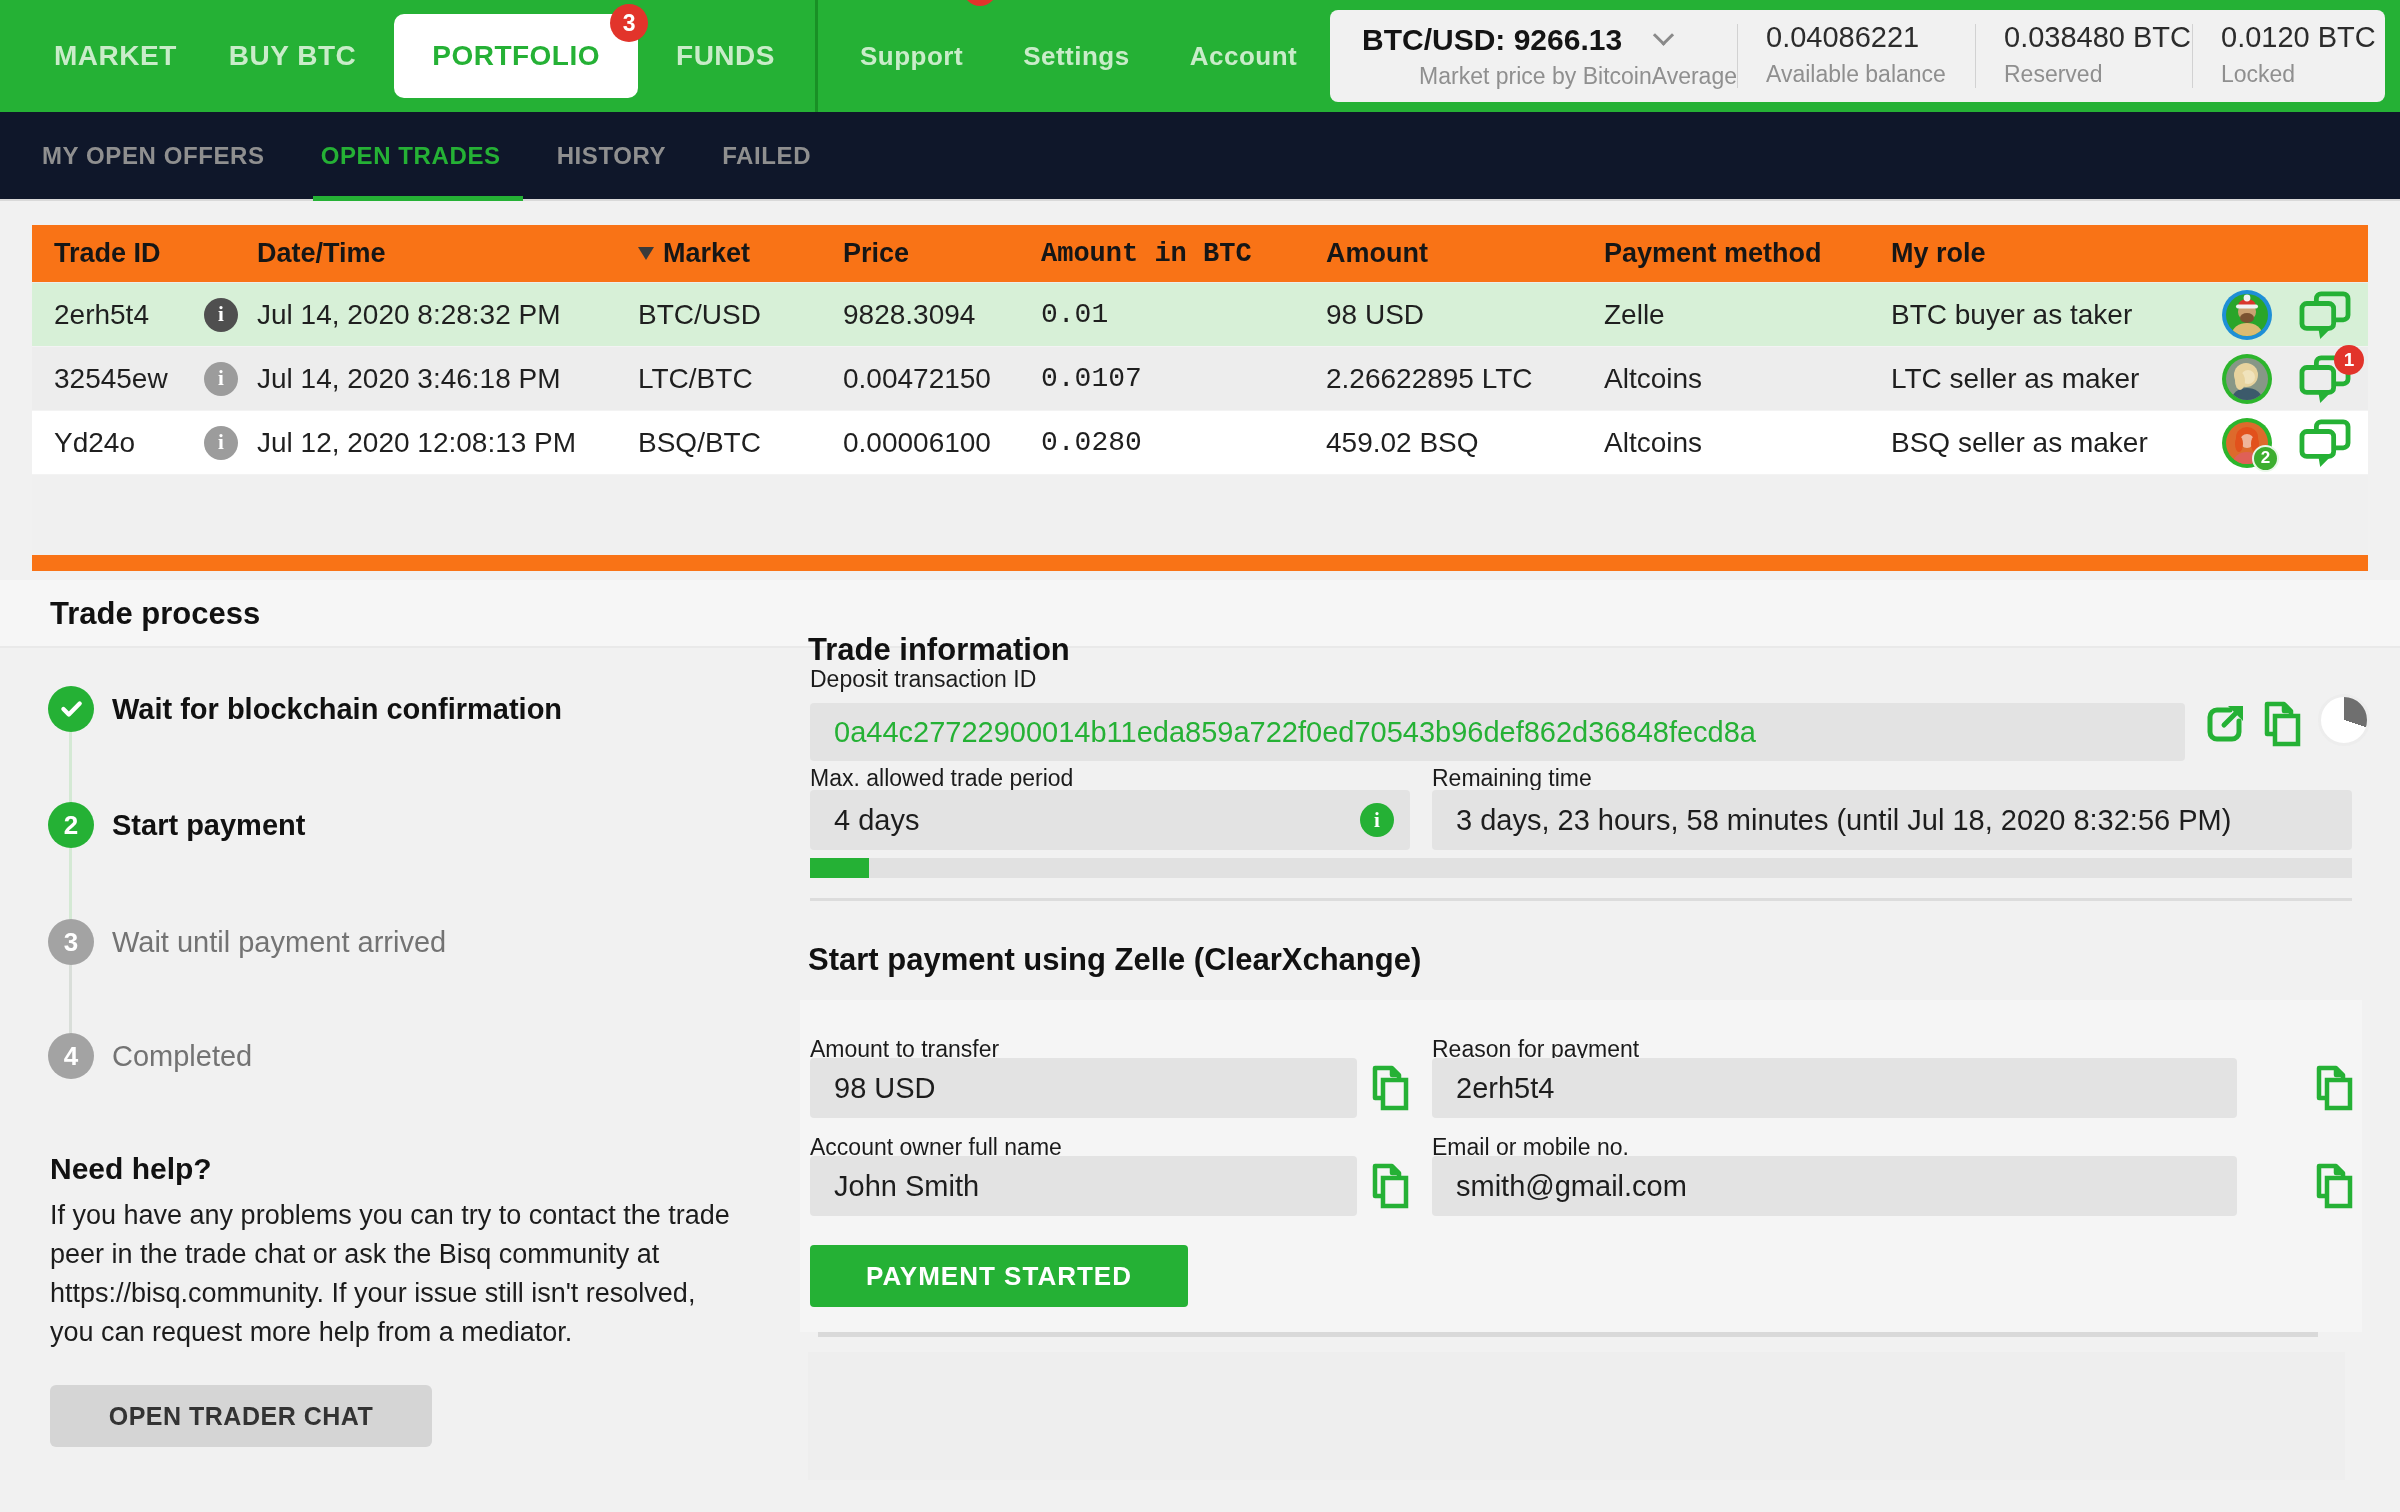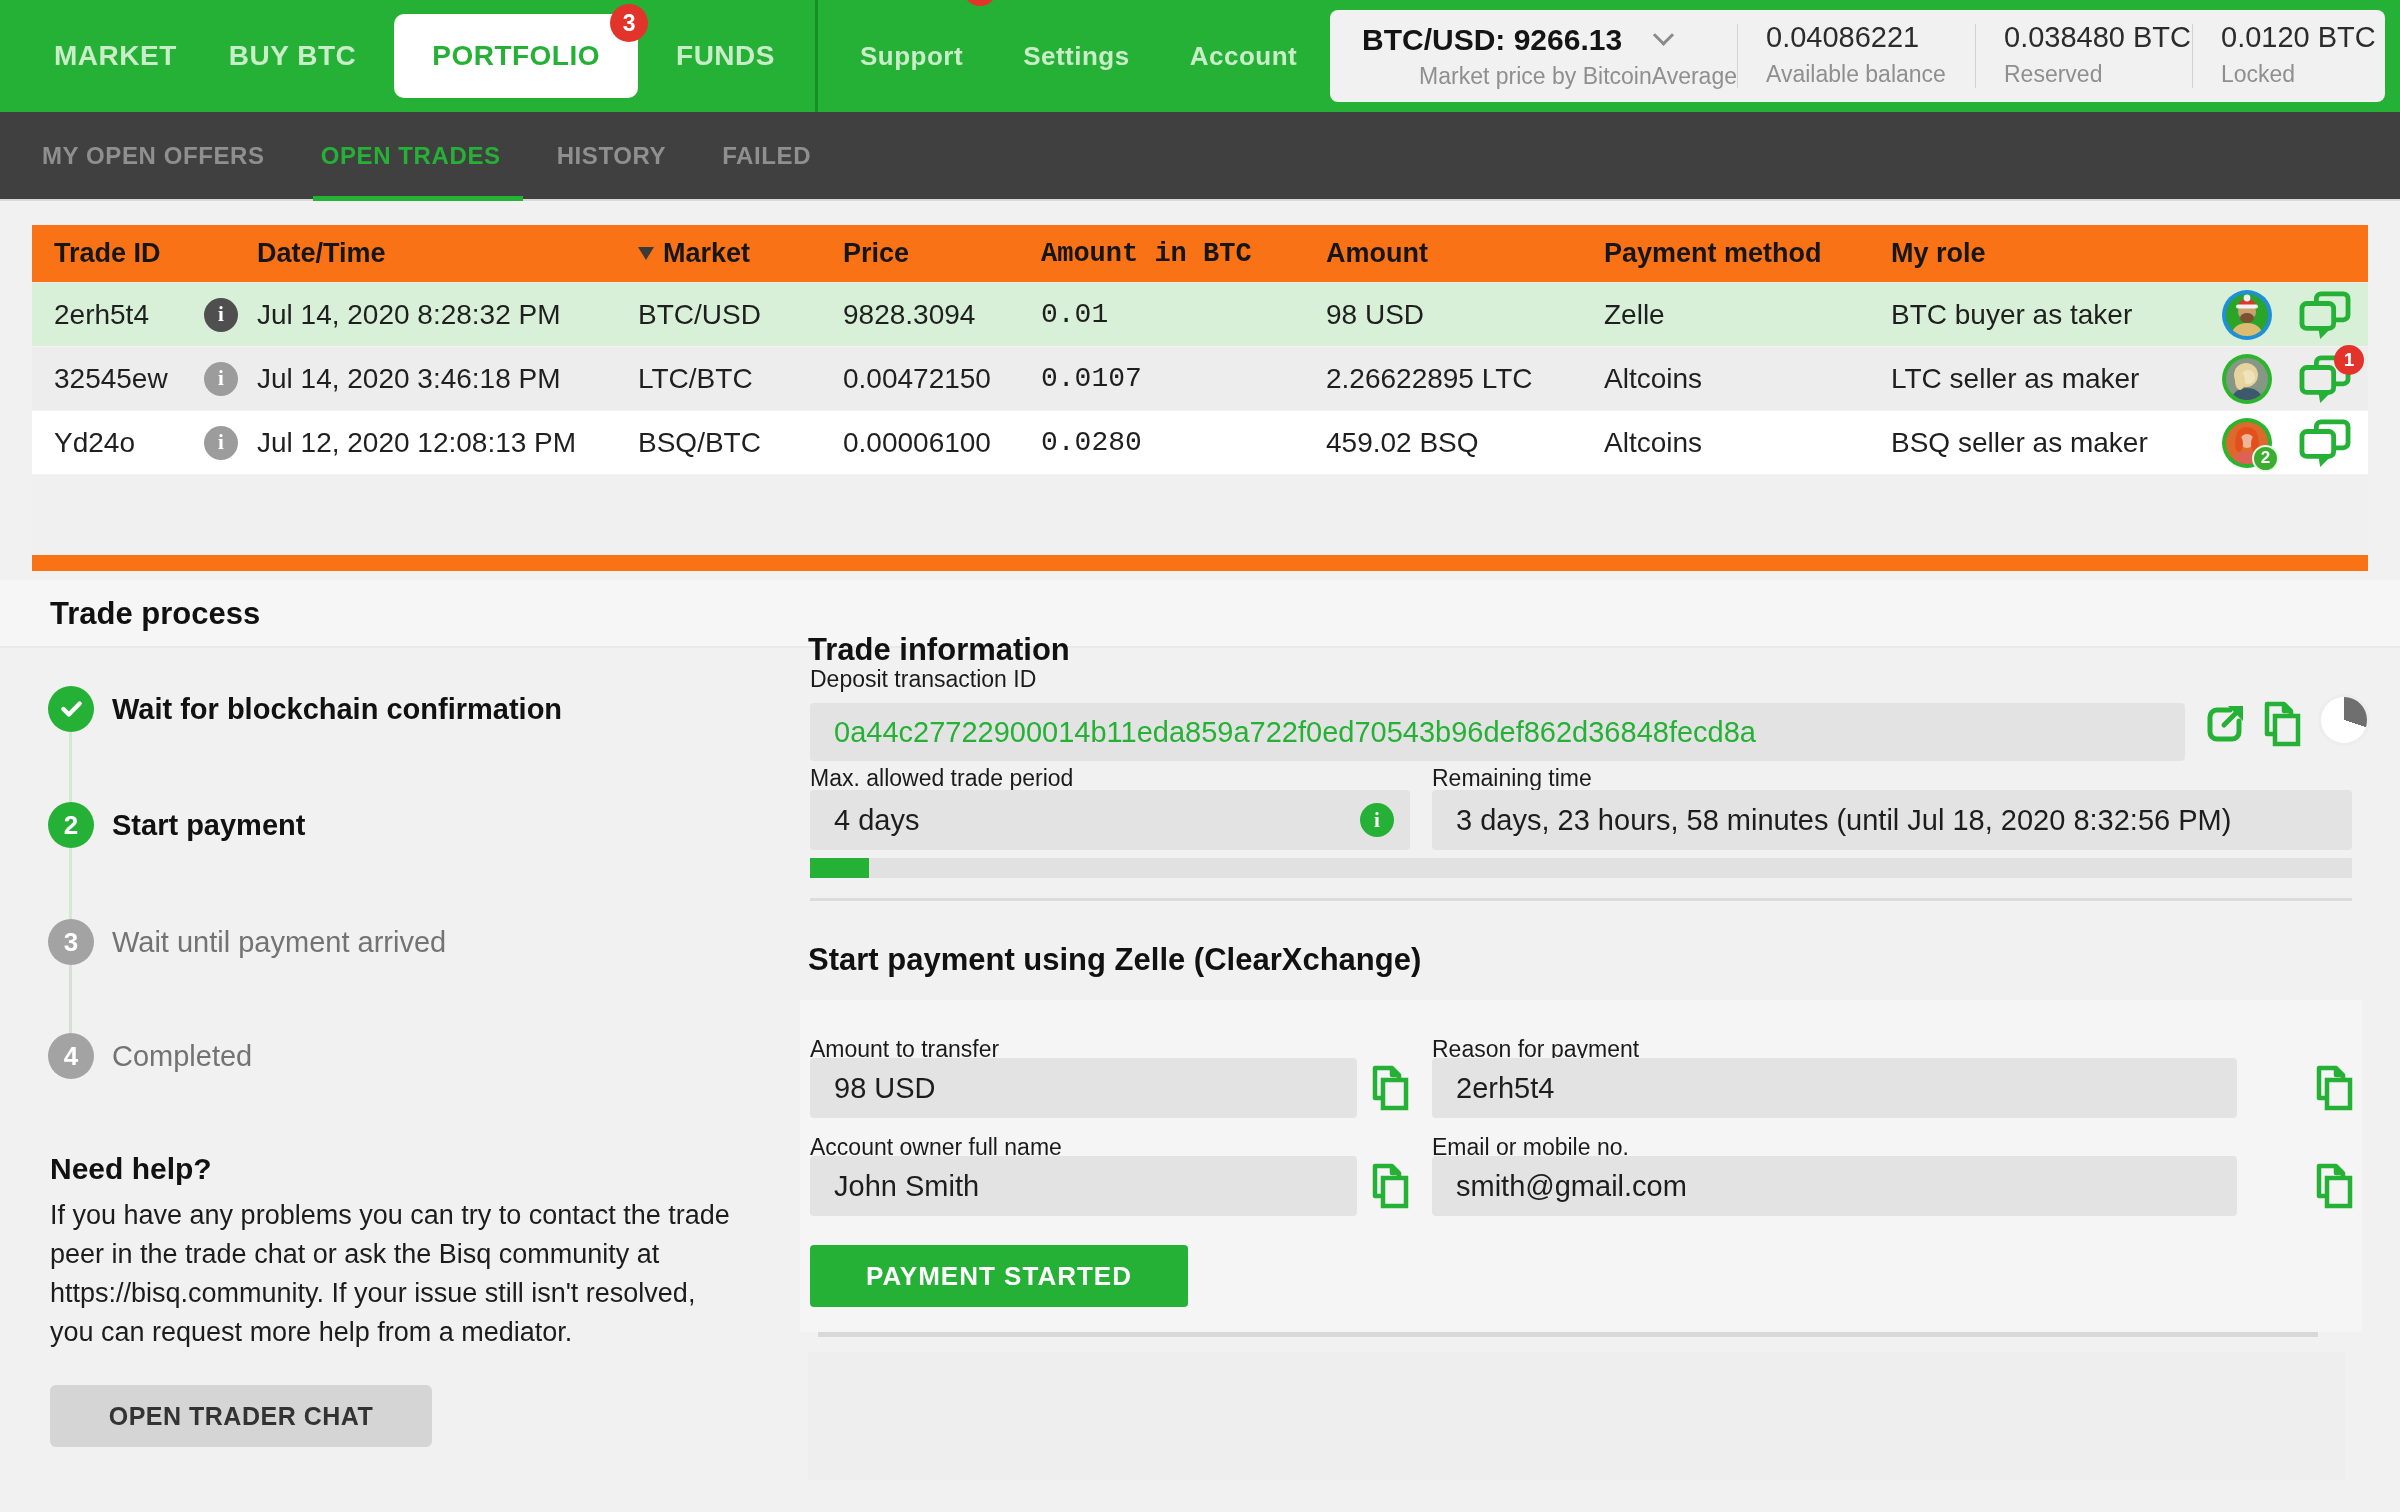--- a/index.html
+++ b/index.html
@@ -28,21 +28,21 @@
   .price-title-row { display:flex; align-items:center; }
   .price-title { font-size:30px; font-weight:700; color:#141414; white-space:nowrap; }
   .chevron { width:15px; height:15px; border-right:3px solid #8a8a8a; border-bottom:3px solid #8a8a8a; transform:rotate(45deg) translate(-3px,-3px); margin-left:34px; }
   .price-sub { font-size:23px; color:#8f8f8f; margin-top:6px; white-space:nowrap;text-align:right; }
   .balance { border-left:1px solid #d2d2d2; height:64px; display:flex; flex-direction:column; justify-content:flex-end; padding-left:28px; }
   .balance-0 { width:238px; } .balance-1 { width:217px; } .balance-2 { width:193px; }
   .balance-value { font-size:29px; color:#2c2c2c; white-space:nowrap; }
   .balance-label { font-size:23px; color:#8f8f8f; margin-top:7px; white-space:nowrap; }
 
   
-  .subtabs { position:absolute; left:0; top:112px; width:2400px; height:89px; background:#404040; border-bottom:2px solid #d9d9d9; display:flex; align-items:center; padding-left:42px; }
+  .subtabs { position:absolute; left:0; top:112px; width:2400px; height:89px; background:#0f172a; border-bottom:2px solid #d9d9d9; display:flex; align-items:center; padding-left:42px; }
   .subtab { position:relative; height:100%; display:flex; align-items:center; margin-right:56px; cursor:pointer; }
   .subtab span { font-size:24px; font-weight:600; letter-spacing:.6px; color:#8f8f8f; white-space:nowrap; }
   .subtab--active span { color:#25b135; }
   .subtab--active::after { content:""; position:absolute; left:-8px; right:-22px; bottom:-2px; height:5px; background:#25b135; }
 
   
   .trades-card { position:absolute; left:32px; top:225px; width:2336px; height:346px; background:#f97316; }
   .trow { display:grid; grid-template-columns:160px 58px 382px 200px 200px 290px 275px 290px 325px 70px 86px; align-items:center; }
   .thead { height:58px; border-bottom:1px solid #ececec; }
   .row { height:64px; border-bottom:1px solid #f3f3f3; cursor:pointer; }

